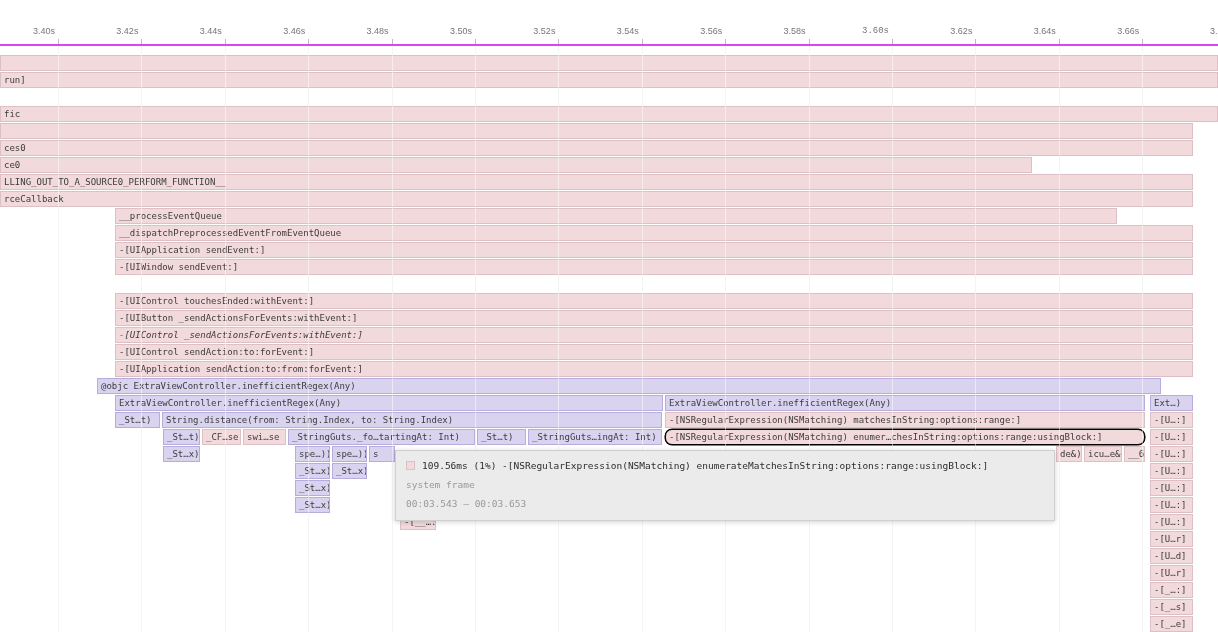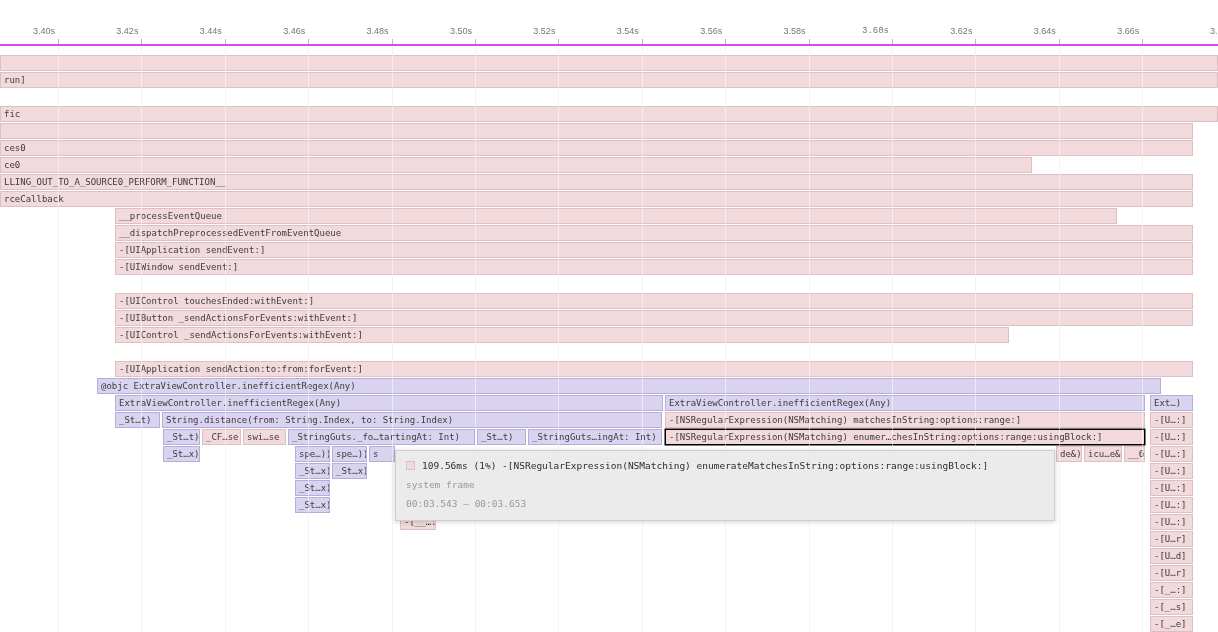--- a/index.html
+++ b/index.html
@@ -66,37 +66,38 @@
       <div class="bar pink" style="left: 0px; top: 140px; width: 1193px;">ces0</div>
       <div class="bar pink" style="left: 0px; top: 157px; width: 1032px;">ce0</div>
       <div class="bar pink" style="left: 0px; top: 174px; width: 1193px;">LLING_OUT_TO_A_SOURCE0_PERFORM_FUNCTION__</div>
       <div class="bar pink" style="left: 0px; top: 191px; width: 1193px;">rceCallback</div>
       <div class="bar pink" style="left: 115px; top: 208px; width: 1002px;">__processEventQueue</div>
       <div class="bar pink" style="left: 115px; top: 225px; width: 1078px;">__dispatchPreprocessedEventFromEventQueue</div>
       <div class="bar pink" style="left: 115px; top: 242px; width: 1078px;">-[UIApplication sendEvent:]</div>
       <div class="bar pink" style="left: 115px; top: 259px; width: 1078px;">-[UIWindow sendEvent:]</div>
       <div class="bar pink" style="left: 115px; top: 293px; width: 1078px;">-[UIControl touchesEnded:withEvent:]</div>
       <div class="bar pink" style="left: 115px; top: 310px; width: 1078px;">-[UIButton _sendActionsForEvents:withEvent:]</div>
-      <div class="bar pink" style="left: 115px; top: 327px; width: 894px;">-[UIControl _sendActionsForEvents:withEvent:]</div>
+      <div class="bar pink" style="left: 115px; top: 327px; width: 1078px; font-style: italic;">-[UIControl _sendActionsForEvents:withEvent:]</div>
+      <div class="bar pink" style="left: 115px; top: 344px; width: 1078px;">-[UIControl sendAction:to:forEvent:]</div>
       <div class="bar pink" style="left: 115px; top: 361px; width: 1078px;">-[UIApplication sendAction:to:from:forEvent:]</div>
       <div class="bar purple" style="left: 97px; top: 378px; width: 1064px;">@objc ExtraViewController.inefficientRegex(Any)</div>
       <div class="bar purple" style="left: 115px; top: 395px; width: 548px;">ExtraViewController.inefficientRegex(Any)</div>
       <div class="bar purple" style="left: 665px; top: 395px; width: 480px;">ExtraViewController.inefficientRegex(Any)</div>
       <div class="bar purple" style="left: 1150px; top: 395px; width: 43px;">Ext…)</div>
       <div class="bar purple" style="left: 115px; top: 412px; width: 45px;">_St…t)</div>
       <div class="bar pink" style="left: 665px; top: 412px; width: 480px;">-[NSRegularExpression(NSMatching) matchesInString:options:range:]</div>
       <div class="bar purple" style="left: 162px; top: 412px; width: 500px;">String.distance(from: String.Index, to: String.Index)</div>
       <div class="bar pink" style="left: 1150px; top: 412px; width: 43px;">-[U…:]</div>
       <div class="bar purple" style="left: 163px; top: 429px; width: 37px;">_St…t)</div>
       <div class="bar pink" style="left: 202px; top: 429px; width: 39px;">_CF…se</div>
       <div class="bar pink" style="left: 243px; top: 429px; width: 43px;">swi…se</div>
       <div class="bar purple" style="left: 288px; top: 429px; width: 187px;">_StringGuts._fo…tartingAt: Int)</div>
       <div class="bar purple" style="left: 477px; top: 429px; width: 49px;">_St…t)</div>
       <div class="bar purple" style="left: 528px; top: 429px; width: 134px;">_StringGuts…ingAt: Int)</div>
-      <div class="bar pink sel" style="left: 665px; top: 429px; width: 480px;">-[NSRegularExpression(NSMatching) enumer…chesInString:options:range:usingBlock:]</div>
+      <div class="bar pink sel" style="left: 665px; top: 429px; width: 480px; border-radius: 7px;">-[NSRegularExpression(NSMatching) enumer…chesInString:options:range:usingBlock:]</div>
       <div class="bar pink" style="left: 1150px; top: 429px; width: 43px;">-[U…:]</div>
       <div class="bar purple" style="left: 163px; top: 446px; width: 37px;">_St…x)</div>
       <div class="bar purple" style="left: 295px; top: 446px; width: 35px;">spe…))</div>
       <div class="bar purple" style="left: 332px; top: 446px; width: 35px;">spe…))</div>
       <div class="bar purple" style="left: 369px; top: 446px; width: 26px;">s</div>
       <div class="bar pink" style="left: 1056px; top: 446px; width: 26px;">de&amp;)</div>
       <div class="bar pink" style="left: 1084px; top: 446px; width: 38px;">icu…e&amp;)</div>
       <div class="bar pink" style="left: 1124px; top: 446px; width: 21px;">__6…ce</div>
       <div class="bar pink" style="left: 1150px; top: 446px; width: 43px;">-[U…:]</div>
       <div class="bar purple" style="left: 295px; top: 463px; width: 35px;">_St…x)</div>

